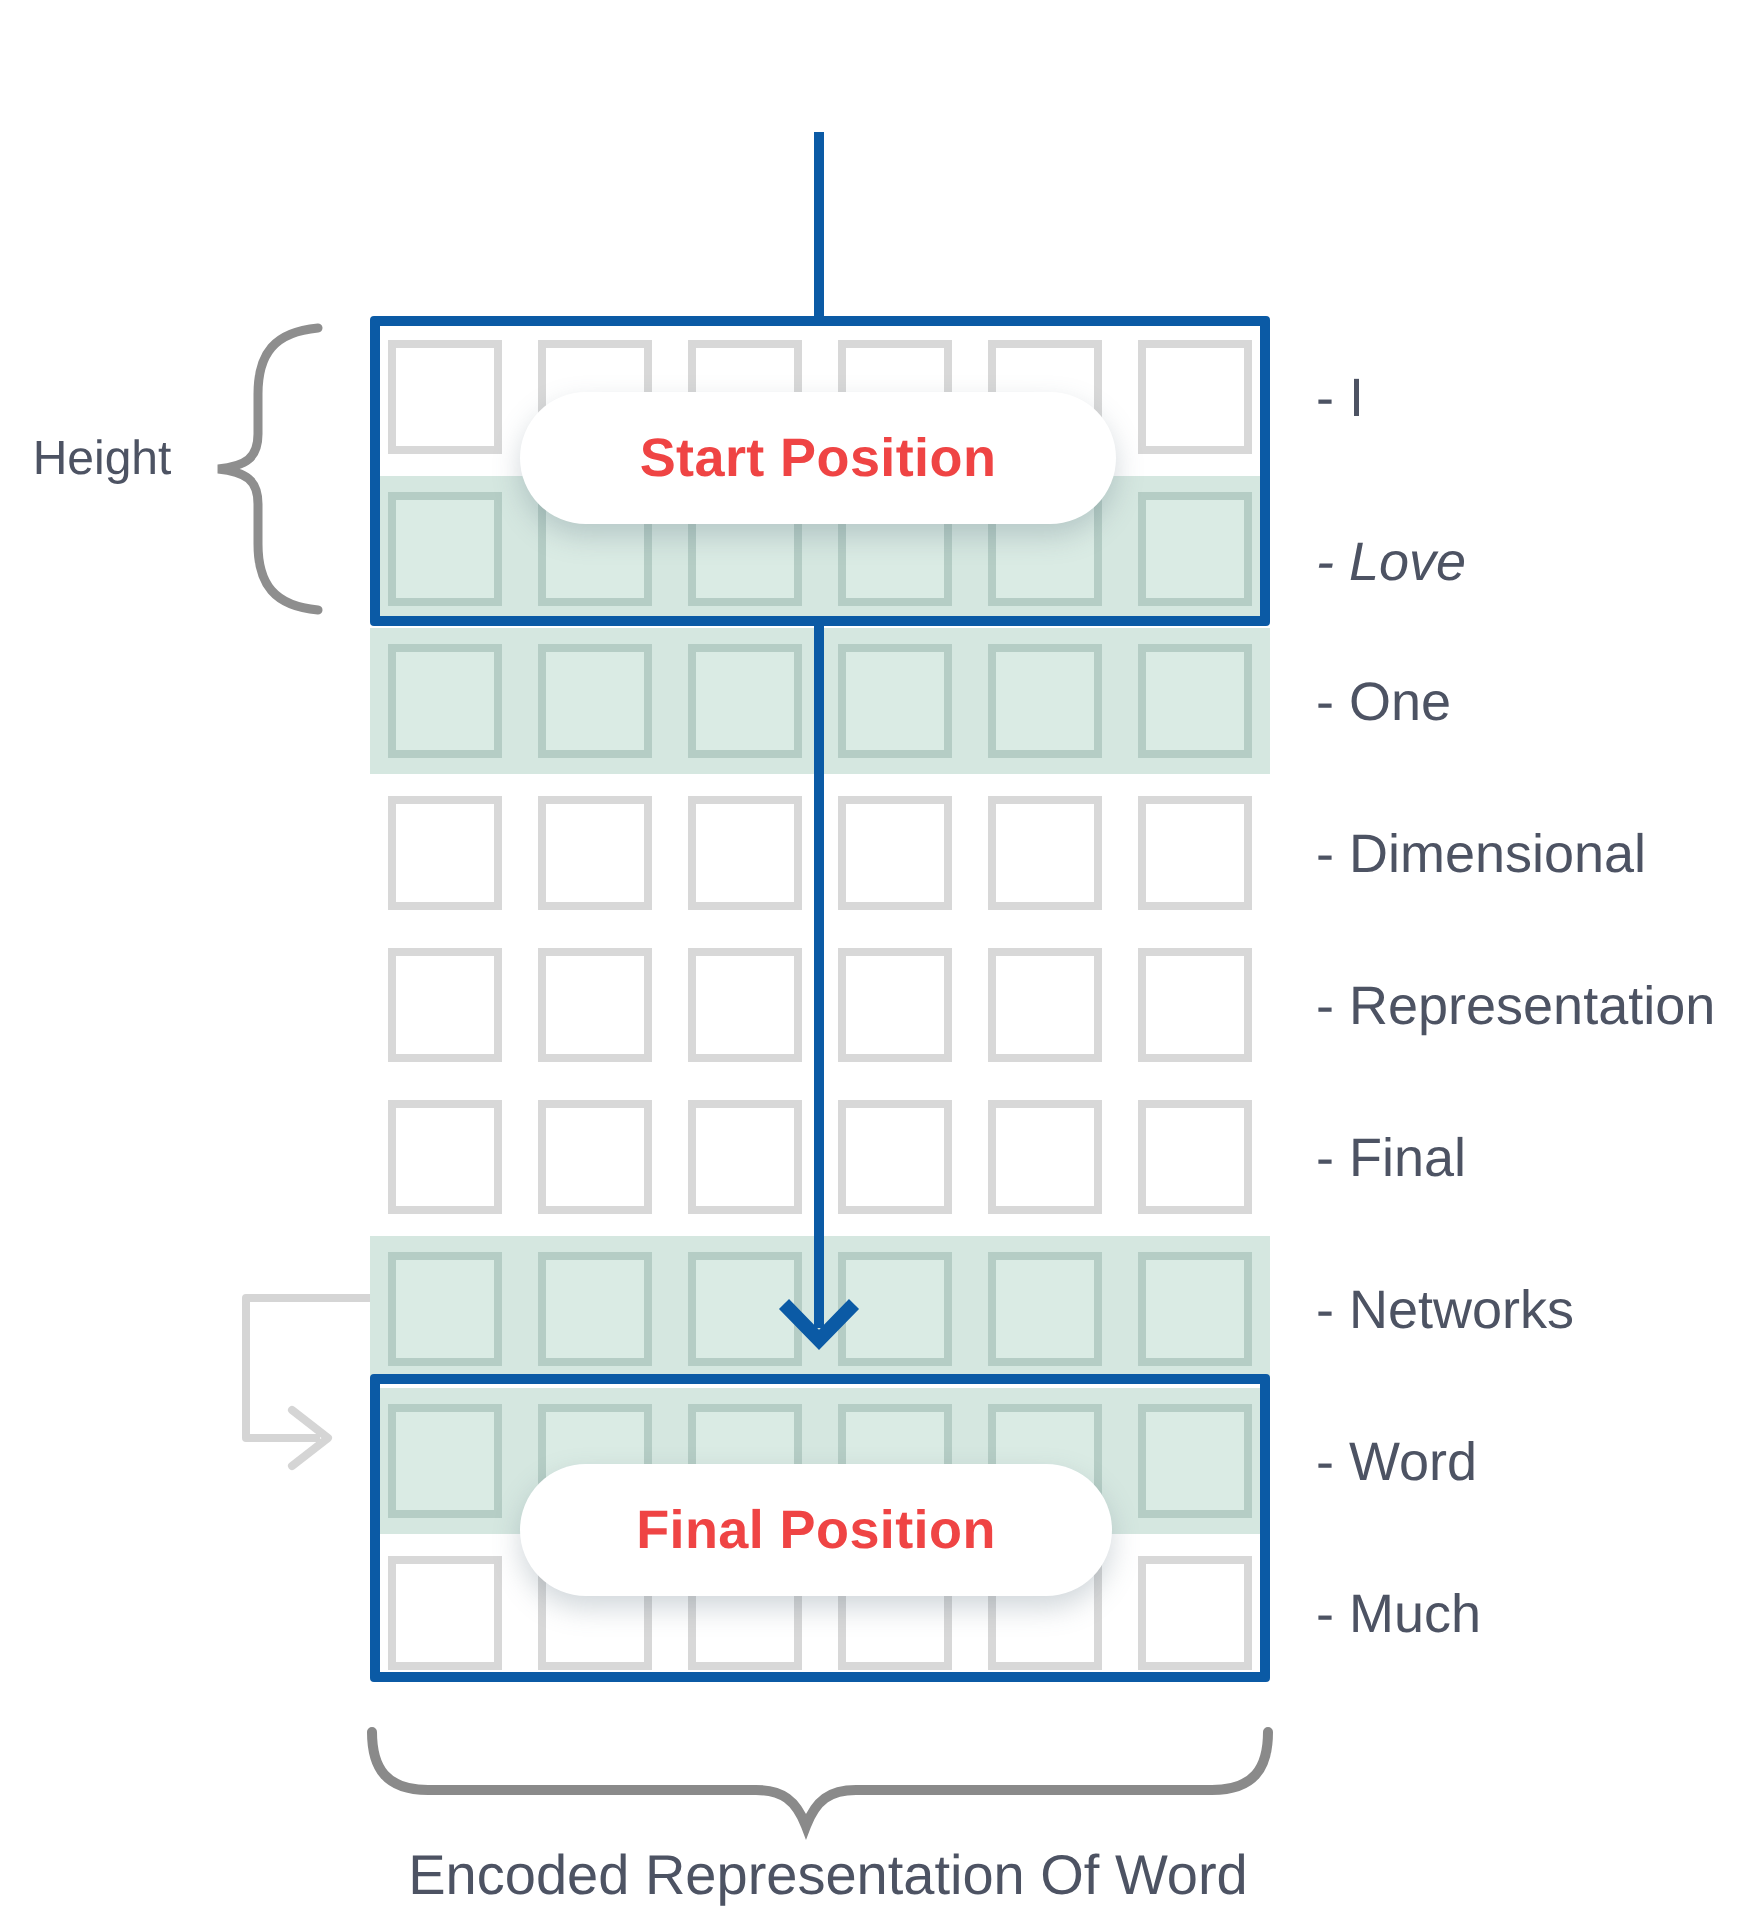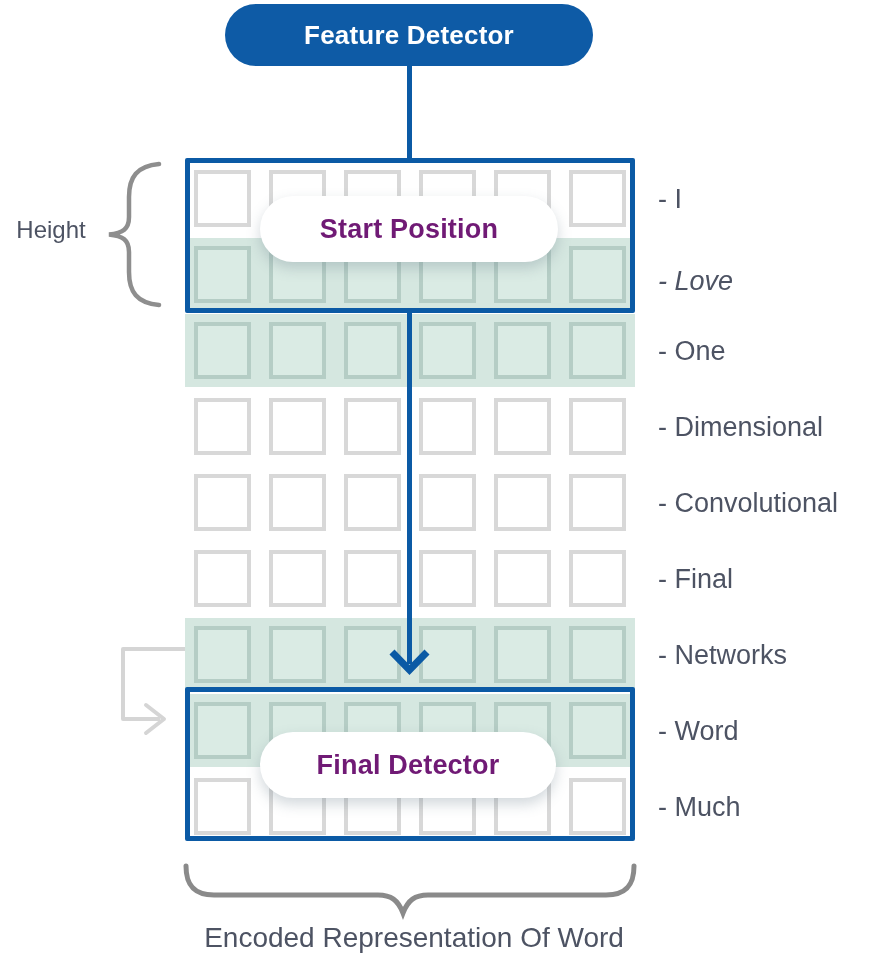--- a/index.html
+++ b/index.html
@@ -30,21 +30,21 @@
   .window-rect{
     position:absolute;left:0;width:450px;box-sizing:border-box;border:5px solid #0B5AA5;
     border-radius:2px;background:transparent;z-index:3;
   }
   .window-rect.start{top:0;height:155px;}
   .window-rect.final{top:529px;height:154px;}
 
   .pill-white{
     position:absolute;height:66px;border-radius:33px;background:#ffffff;
     box-shadow:0 6px 14px rgba(90,110,125,.28);display:flex;align-items:center;justify-content:center;
-    color:#701a75;font-size:27px;font-weight:600;z-index:5;letter-spacing:.2px;
+    color:#ef4444;font-size:27px;font-weight:600;z-index:5;letter-spacing:.2px;
   }
   .pill-start{left:260px;top:196px;width:298px;}
   .pill-final{left:260px;top:732px;width:296px;}
 
   .height-label{
     position:absolute;left:2px;top:216px;width:98px;text-align:center;
     font-size:24px;color:#4D5363;z-index:2;
   }
   .word-label{
     position:absolute;left:658px;white-space:nowrap;font-size:27px;line-height:34px;
@@ -60,23 +60,20 @@
 
 <div class="stage">
 
   <svg class="overlay under" viewBox="0 0 878 956">
     <path d="M 159,164 C 137,166 129,177 129,197 L 129,217 C 129,229 123,233 109,234.5 C 123,236 129,240 129,252 L 129,272 C 129,292 137,303 159,305" fill="none" stroke="#8E8E8E" stroke-width="4.5" stroke-linecap="round"></path>
     <path d="M 186,866 C 186,884 193,895 214,895 L 378,895 C 391,895 398,900 403,913 C 408,900 415,895 428,895 L 606,895 C 627,895 634,884 634,866" fill="none" stroke="#8A8A8A" stroke-width="5" stroke-linecap="round"></path>
     <polyline points="198,649 123,649 123,719 160,719" fill="none" stroke="#D5D5D5" stroke-width="4" stroke-linejoin="round"></polyline>
     <polyline points="146,705 164,719 146,733" fill="none" stroke="#D5D5D5" stroke-width="4" stroke-linecap="round" stroke-linejoin="round"></polyline>
   </svg>
 
-  <div class="pill-detector">
-    <span>Feature Detector</span>
-  </div>
 
   <div class="grid">
     <div id="bands">
         <div class="band" style="top: 80px;"></div>
         <div class="band" style="top: 156px;"></div>
         <div class="band" style="top: 460px;"></div>
         <div class="band" style="top: 536px;"></div>
       </div>
     <div id="rows">
         <div class="cell-row" style="top: 12px;">
@@ -159,30 +156,30 @@
   <svg class="overlay over" viewBox="0 0 878 956">
     <line x1="409.5" y1="66" x2="409.5" y2="158" stroke="#0B5AA5" stroke-width="5"></line>
     <line x1="409.5" y1="313" x2="409.5" y2="664" stroke="#0B5AA5" stroke-width="5"></line>
     <polyline points="392,652 409.5,670 427,652" fill="none" stroke="#0B5AA5" stroke-width="7" stroke-linejoin="miter"></polyline>
   </svg>
 
   <div class="pill-white pill-start">
     <span>Start Position</span>
   </div>
   <div class="pill-white pill-final">
-    <span>Final Detector</span>
+    <span>Final Position</span>
   </div>
 
   <div class="height-label">Height</div>
   <div id="word-labels">
       <div class="word-label" style="top: 182px;">- I</div>
       <div class="word-label" style="top: 264px; font-style: italic;">- Love</div>
       <div class="word-label" style="top: 334px;">- One</div>
       <div class="word-label" style="top: 410px;">- Dimensional</div>
-      <div class="word-label" style="top: 486px;">- Convolutional</div>
+      <div class="word-label" style="top: 486px;">- Representation</div>
       <div class="word-label" style="top: 562px;">- Final</div>
       <div class="word-label" style="top: 638px;">- Networks</div>
       <div class="word-label" style="top: 714px;">- Word</div>
       <div class="word-label" style="top: 790px;">- Much</div>
     </div>
   <div class="caption">Encoded Representation Of Word</div>
 
 </div>
 
 </body></html>

